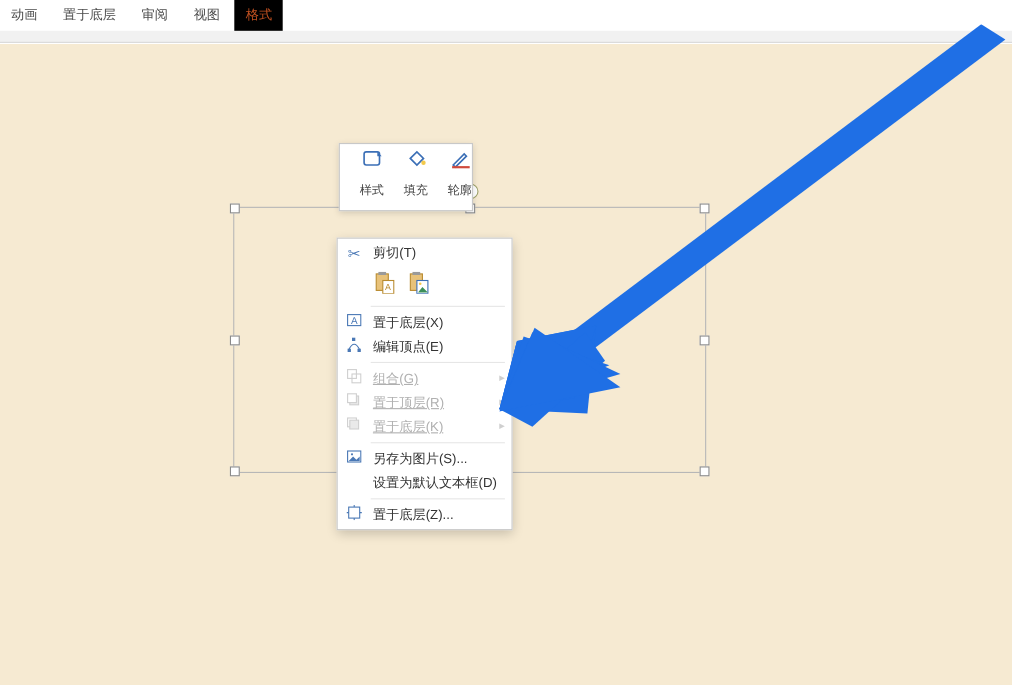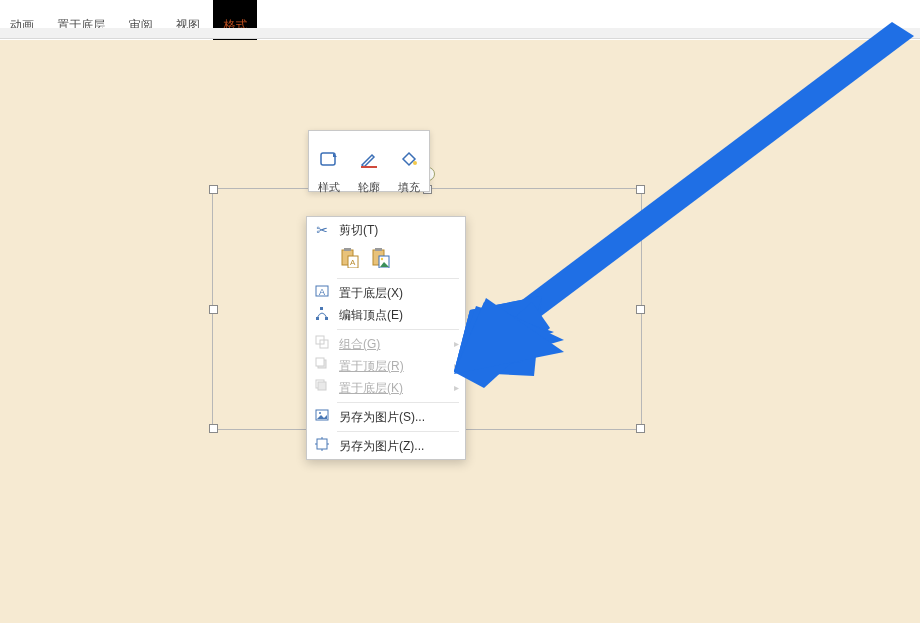--- a/index.html
+++ b/index.html
@@ -1,34 +1,34 @@
 <!DOCTYPE html>
 <html><head>
 <meta charset="utf-8">
 <style>
   html,body{margin:0;padding:0;width:920px;height:623px;font-family:"Microsoft YaHei","Segoe UI",sans-serif;font-size:12px;color:#3c3c3c;background:#fff;overflow:hidden;}
   
   .tabbar{position:absolute;left:0;top:0;height:28px;width:100%;background:#fff;}
-  .tabbar .tab{display:inline-block;height:28px;line-height:18px;padding:16px 10px 0 10px;color:#4b4b4b;cursor:default;}
+  .tabbar .tab{display:inline-block;height:28px;line-height:18px;padding:4px 10px 0 10px;color:#4b4b4b;cursor:default;}
   .tabbar .tab.active{background:#000000;color:#c05020;}
   .tabbar-bottom{position:absolute;left:0;top:28px;width:100%;height:10px;background:#f1f1f1;border-bottom:1px solid #d9d9d9;}
   
   .stage{position:absolute;left:0;top:40px;width:920px;height:583px;background:#f6ead2;}
   
   .selbox{position:absolute;left:212px;top:148px;width:428px;height:240px;border:1px solid #b7b7b7;background:transparent;}
   .handle{position:absolute;width:7px;height:7px;background:#fff;border:1px solid #8a8a8a;}
   .handle.tl{left:-4px;top:-4px;} .handle.tr{right:-4px;top:-4px;}
   .handle.bl{left:-4px;bottom:-4px;} .handle.br{right:-4px;bottom:-4px;}
   .handle.tm{left:50%;margin-left:-4px;top:-4px;} .handle.bm{left:50%;margin-left:-4px;bottom:-4px;}
   .handle.lm{left:-4px;top:50%;margin-top:-4px;} .handle.rm{right:-4px;top:50%;margin-top:-4px;}
   .rotate{position:absolute;left:50%;margin-left:-6px;top:-22px;width:12px;height:12px;border:1px solid #9fa36a;border-radius:50%;background:#fff;}
   .rotate::after{content:"";position:absolute;left:5px;top:12px;width:1px;height:8px;background:#9fa36a;}
   
   .minitb{position:absolute;left:308px;top:130px;width:120px;height:60px;background:#fff;border:1px solid #c8c8c8;box-shadow:0 2px 6px rgba(0,0,0,.15);z-index:3;}
-  .minitb .btn{float:left;width:40px;height:58px;text-align:center;cursor:pointer;margin-top:15px;}
+  .minitb .btn{float:left;width:40px;height:58px;text-align:right;cursor:pointer;}
   .minitb .ic{display:block;height:34px;line-height:34px;font-size:18px;color:#3b6fb6;}
   .minitb .lbl{display:block;font-size:11px;color:#444;}
   
   .ctx{position:absolute;left:306px;top:216px;width:158px;background:#fff;border:1px solid #c8c8c8;box-shadow:0 3px 10px rgba(0,0,0,.2);z-index:4;padding:2px 0;}
   .ctx .sep{height:1px;margin:3px 6px 3px 30px;background:#e6e6e6;}
   .ctx .item{position:relative;height:22px;line-height:22px;padding:0 16px 0 32px;white-space:nowrap;cursor:default;color:#333;}
   .ctx .item.disabled{color:#b0b0b0;text-decoration:underline;}
   .ctx .item .arrow{position:absolute;right:6px;top:0;color:#888;font-size:10px;}
   .ctx .item.disabled .arrow{color:#cfcfcf;}
   .ctx .item .ic{position:absolute;left:6px;top:0;width:18px;height:22px;line-height:22px;text-align:center;font-size:14px;color:#4a78b5;}
@@ -73,34 +73,34 @@
       <svg width="20" height="20">
           <rect x="2" y="4" width="14" height="12" rx="2" fill="none" stroke="#3b6fb6" stroke-width="1.5"></rect>
           <path d="M14 4 L18 8 L14 8 Z" fill="#3b6fb6"></path>
         </svg>
     </span>
     <span class="lbl">样式</span>
   </div>
   <div class="btn">
     <span class="ic">
       <svg width="20" height="20">
+          <path d="M4 10 L10 4 L16 10 L10 16 Z" fill="none" stroke="#3b6fb6" stroke-width="1.5"></path>
+          <circle cx="16" cy="14" r="2" fill="#f2c94c"></circle>
+        </svg>
+    </span>
+    <span class="lbl">填充</span>
+  </div>
+  <div class="btn">
+    <span class="ic">
+      <svg width="20" height="20">
           <path d="M3 16 L13 6 L15 8 L5 18 Z" fill="none" stroke="#3b6fb6" stroke-width="1.5"></path>
           <rect x="2" y="17" width="16" height="2" fill="#d04a3c"></rect>
         </svg>
     </span>
     <span class="lbl">轮廓</span>
-  </div>
-  <div class="btn">
-    <span class="ic">
-      <svg width="20" height="20">
-          <path d="M4 10 L10 4 L16 10 L10 16 Z" fill="none" stroke="#3b6fb6" stroke-width="1.5"></path>
-          <circle cx="16" cy="14" r="2" fill="#f2c94c"></circle>
-        </svg>
-    </span>
-    <span class="lbl">填充</span>
   </div>
 </div>
 
 <div class="ctx">
   <div class="item">
     <span class="ic">✂</span>
     <span>剪切(T)</span>
   </div>
   <div class="pasteopts">
     <span class="pastebtn">
@@ -177,29 +177,32 @@
   <div class="item">
     <span class="ic">
       <svg width="14" height="14">
           <rect x="1" y="2" width="12" height="10" fill="none" stroke="#4a78b5"></rect>
           <circle cx="5" cy="5" r="1" fill="#4a78b5"></circle>
           <path d="M2 11 L6 7 L9 10 L12 7 L12 11 Z" fill="#4a78b5"></path>
         </svg>
     </span>
     <span>另存为图片(S)...</span>
   </div>
+  <div class="item">
+    <span>设置为默认文本框(D)</span>
+  </div>
   <div class="sep"></div>
   <div class="item">
     <span class="ic">
       <svg width="14" height="14">
           <rect x="2" y="2" width="10" height="10" fill="none" stroke="#4a78b5"></rect>
           <path d="M2 7 H0 M12 7 H14 M7 2 V0 M7 12 V14" stroke="#4a78b5"></path>
         </svg>
     </span>
-    <span>另存为图片(Z)...</span>
+    <span>置于底层(Z)...</span>
   </div>
 </div>
 
 <div class="arrow-anno">
   <svg width="520" height="380">
     <defs></defs>
 
     <polygon points="478,0 500,14 98,316 76,302" fill="#1f6fe5"></polygon>
 
     <polygon points="56,288 128,274 120,354 40,350" fill="#1f6fe5"></polygon>

